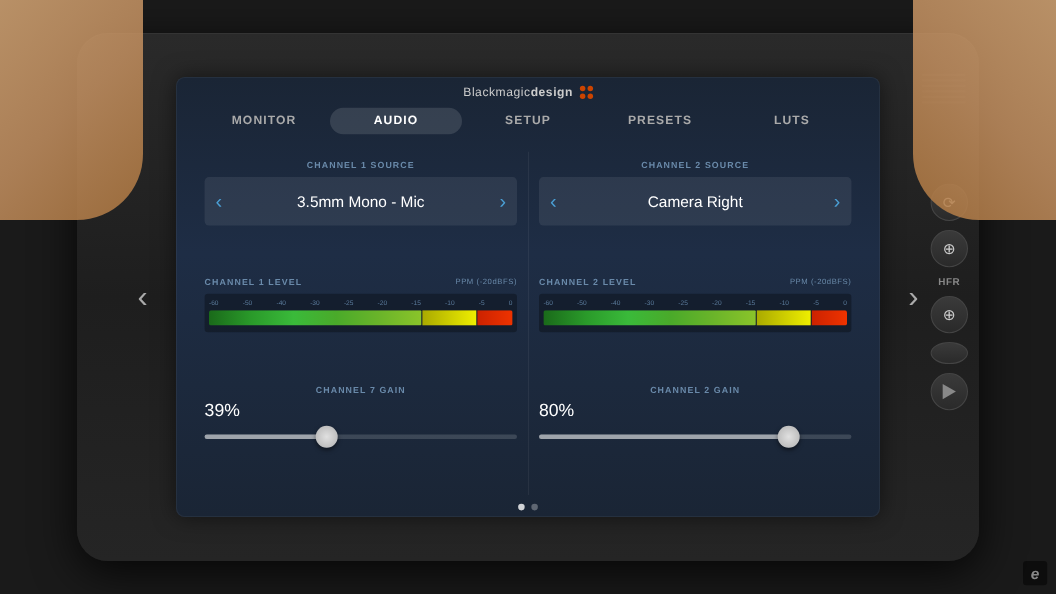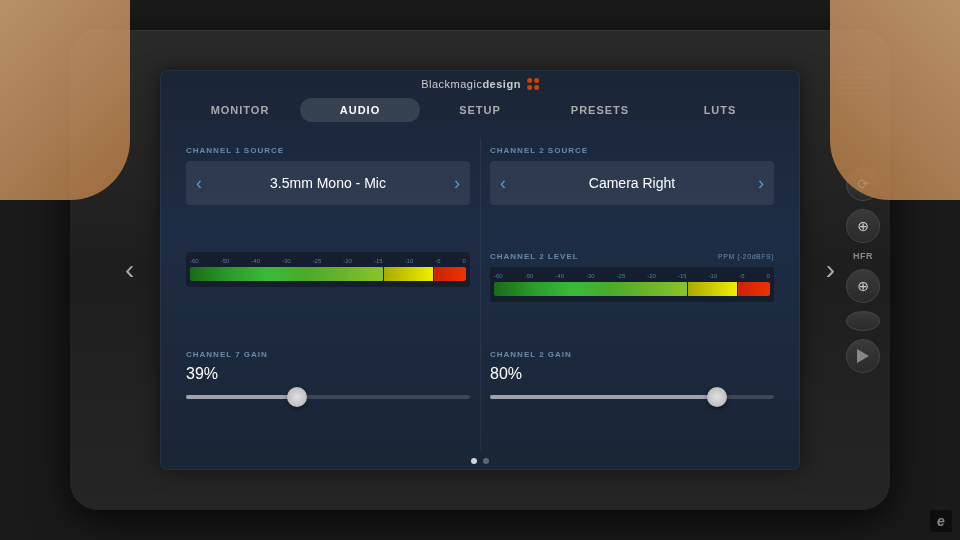--- a/index.html
+++ b/index.html
@@ -218,20 +218,21 @@
     
     .source-section {
       padding: 8px 10px;
     }
     .section-label {
       font-size: 8px;
       color: #6a8aaa;
       letter-spacing: 1px;
       font-weight: bold;
       margin-bottom: 6px;
+      text-align: center;
     }
     .source-selector {
       background: rgba(255,255,255,0.08);
       border-radius: 4px;
       display: flex;
       align-items: center;
       justify-content: space-between;
       padding: 8px 10px;
       min-height: 44px;
     }
@@ -447,20 +448,24 @@
       <div class="source-section">
         <div class="section-label">CHANNEL 2 SOURCE</div>
         <div class="source-selector">
           <span class="source-arrow">‹</span>
           <span class="source-value">Camera Right</span>
           <span class="source-arrow">›</span>
         </div>
       </div>
 
       <div class="level-section">
+        <div class="level-header">
+          <span class="section-label" style="margin-bottom:0">CHANNEL 1 LEVEL</span>
+          <span class="level-unit">PPM (-20dBFS)</span>
+        </div>
         <div class="meter-container">
           <div class="meter-scale">
             <span class="meter-tick">-60</span>
             <span class="meter-tick">-50</span>
             <span class="meter-tick">-40</span>
             <span class="meter-tick">-30</span>
             <span class="meter-tick">-25</span>
             <span class="meter-tick">-20</span>
             <span class="meter-tick">-15</span>
             <span class="meter-tick">-10</span>

